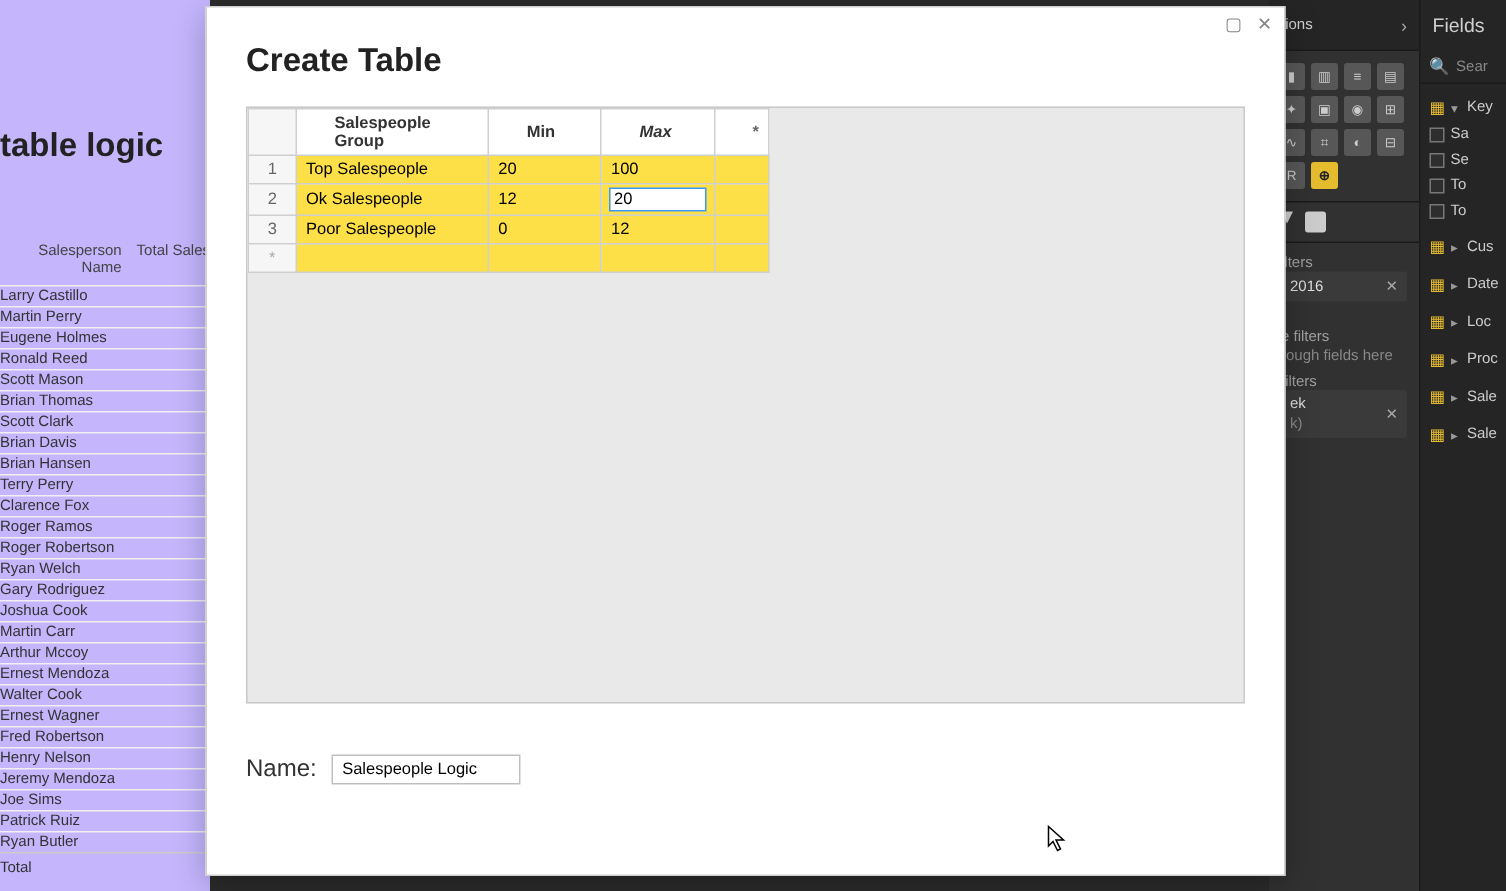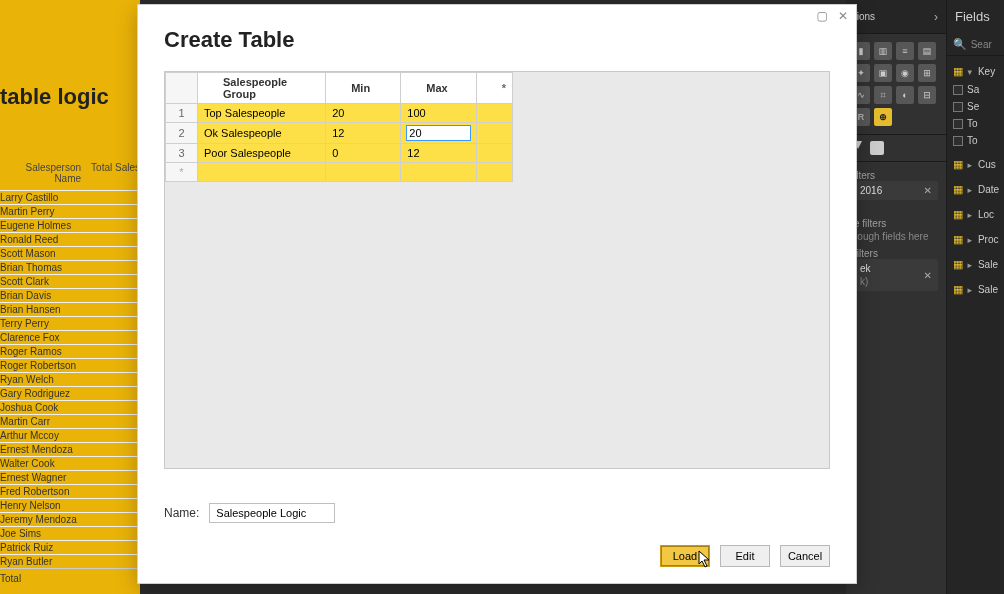--- a/index.html
+++ b/index.html
@@ -7,21 +7,21 @@
     margin: 0; padding: 0; width: 1004px; height: 594px; overflow: hidden;
     font-family: "Segoe UI", Arial, sans-serif; font-size: 11px;
     background: #f3f2f1;
   }
   
   .app-bg {
     position: absolute; inset: 0; background: #2b2b2b;
   }
   .app-left {
     position: absolute; left: 0; top: 0; width: 140px; height: 100%;
-    background: #eab308;
+    background: #c4b5fd;
   }
   .app-left-title {
     position: absolute; top: 84px; left: 0; font-size: 22px; font-weight: 600;
     color: #222; white-space: nowrap;
   }
   .sal-table {
     position: absolute; top: 160px; left: 0; width: 140px;
   }
   .sal-head { display:flex; gap:10px; color:#444; padding:2px 0 6px 0; font-size:10px;}
   .sal-head .c1{flex:1;text-align:right;}
@@ -94,21 +94,21 @@
   }
   table.grid th.star, table.grid td.star{width:22px;text-align:center;color:#666;}
   table.grid th.colc{background:#f6f6f6;}
   .grid .editing input{
     border:none; outline:1px solid #3b99fc; width:100%; font-size:11px;
     padding:1px 2px; font-family:inherit;
   }
   .grid tr.newrow td{color:#aaa;}
 
   .name-row{position:absolute;left:26px;top:498px;display:flex;align-items:center;gap:10px;}
-  .name-row label{color:#333;font-size:12px;}
+  .name-row label{color:#333;font-size:16px;}
   .name-row input{
     width:126px;border:1px solid #bfbfbf;padding:3px 6px;font-size:11px;font-family:inherit;
   }
   .btn-row{position:absolute;right:26px;top:540px;display:flex;gap:10px;}
   .btn{
     width:50px;height:22px;border:1px solid #b8b8b8;background:#efefef;
     font-size:11px;cursor:pointer;display:flex;align-items:center;justify-content:center;
   }
   .btn.primary{background:#f2c744;border:1px solid #c79a18;color:#000;box-shadow:0 0 0 1px #a77f0c inset;}
   .cursor{
@@ -269,21 +269,21 @@
     </div>
     <div class="modal-title">Create Table</div>
 
     <div class="grid-wrap">
       <table class="grid">
         <thead>
           <tr>
             <th class="rowh colc"></th>
             <th style="width:132px;">Salespeople Group</th>
             <th style="width:78px;">Min</th>
-            <th style="width:78px;">Max</th>
+            <th style="width:78px;font-style:italic;">Max</th>
             <th class="star">*</th>
           </tr>
         </thead>
         <tbody id="grid-body">
             <tr>
               <td class="rowh">1</td>
               <td>Top Salespeople</td>
               <td>20</td>
               <td>100</td>
               <td class="star"></td>
@@ -311,24 +311,19 @@
             </tr>
           </tbody>
       </table>
     </div>
 
     <div class="name-row">
       <label>Name:</label>
       <input type="text" value="Salespeople Logic" style="">
     </div>
 
-    <div class="btn-row">
-      <div class="btn primary">Load</div>
-      <div class="btn">Edit</div>
-      <div class="btn">Cancel</div>
-    </div>
 
     <svg class="cursor" viewBox="0 0 14 18">
       <path d="M1 1 L1 14 L4 11 L7 17 L9 16 L6 10 L11 10 Z" fill="#fff" stroke="#000" stroke-width="1"></path>
     </svg>
   </div>
 
 </div>
 
 </body></html>

